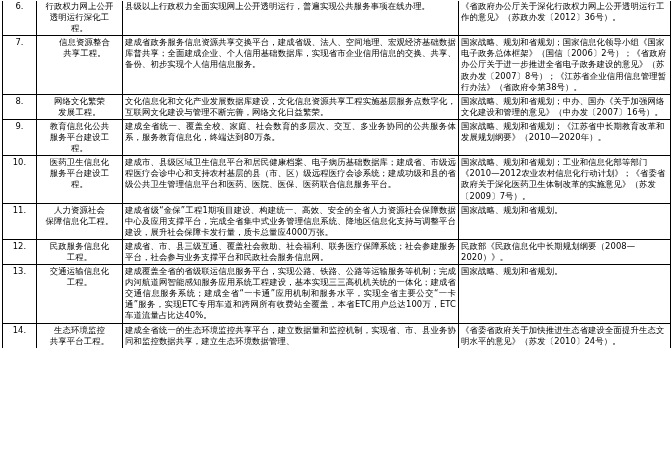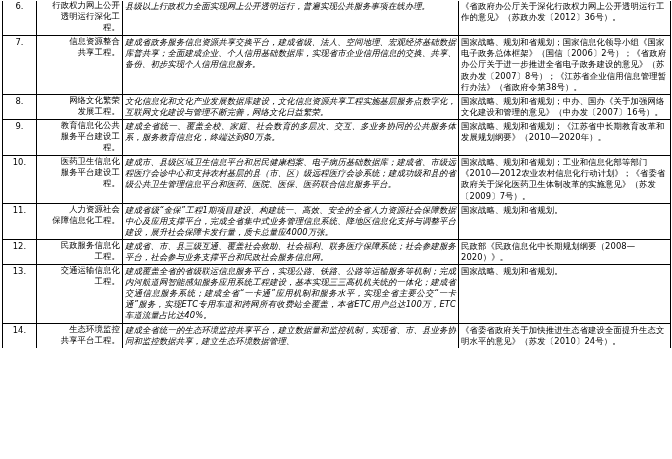--- a/index.html
+++ b/index.html
@@ -40,34 +40,32 @@
     line-height: 1.32;
     font-weight: normal;
     letter-spacing: 0.1px;
   }
   td.num {
     text-align: center;
     vertical-align: middle;
     font-size: 9px;
   }
   td.name {
-    text-align: right;
+    text-align: center;
     vertical-align: middle;
     font-size: 9px;
     line-height: 1.5;
     letter-spacing: 0.6px;
     padding-left: 3px;
     padding-right: 2px;
-    font-family: Liberation Mono, monospace;
   }
   td.cont {
     text-align: justify;
     text-justify: inter-ideograph;
     font-size: 8.4px;
-    font-style: italic;
   }
   td.basis {
     text-align: left;
     vertical-align: middle;
     font-size: 8.4px;
     line-height: 1.45;
   }
   tr.row-first td {
     border-top: none;
     padding-top: 0;

